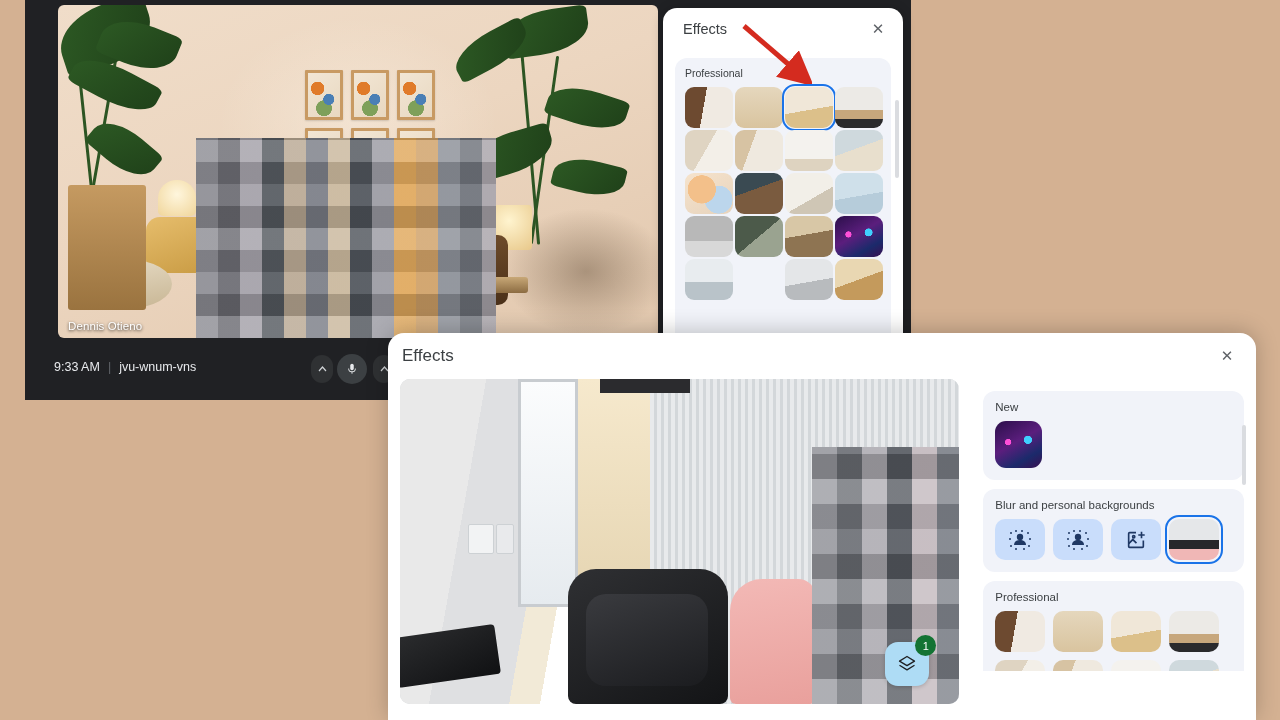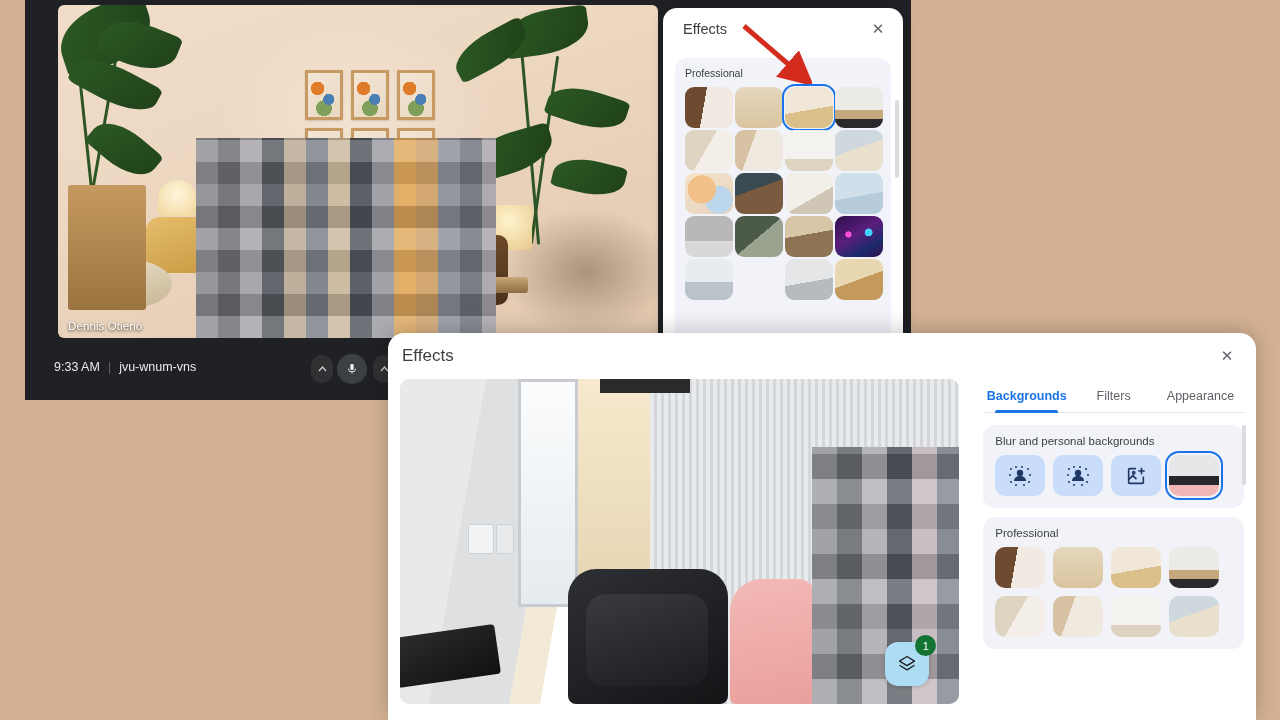--- a/index.html
+++ b/index.html
@@ -366,27 +366,28 @@
       <div id="layers-btn">
         <svg width="20" height="20" viewBox="0 0 24 24" fill="none" stroke="#202124" stroke-width="1.6" stroke-linejoin="round">
           <path d="M12 3 L21 8.5 L12 14 L3 8.5 Z"></path>
           <path d="M3 13.5 L12 19 L21 13.5"></path>
         </svg>
         <span id="layers-badge">1</span>
       </div>
     </div>
 
     <div id="side-panel">
-      <div id="tabs">
-          <div class="tab active">Backgrounds</div>
-          <div class="tab">Filters</div>
-          <div class="tab">Appearance</div>
-        </div>
       <div id="tab-panes">
         <div id="sections-host">
+            <div class="card">
+              <div class="card-label">New</div>
+              <div class="tile-row">
+                <div class="tile-new" style="background: radial-gradient(circle at 28% 45%, rgb(255, 79, 216) 0px, rgb(255, 79, 216) 7%, transparent 8%), radial-gradient(circle at 70% 40%, rgb(63, 208, 255) 0px, rgb(63, 208, 255) 9%, transparent 10%), linear-gradient(150deg, rgb(43, 15, 74), rgb(91, 30, 125) 45%, rgb(27, 42, 107) 75%, rgb(58, 15, 82));"></div>
+              </div>
+            </div>
             <div class="card">
               <div class="card-label">Blur and personal backgrounds</div>
               <div class="tile-row">
                 <div class="tile blurtile">
                   <svg width="24" height="24" viewBox="0 0 24 24">
                     <circle cx="12" cy="9" r="3.2" fill="#1f3864"></circle>
                     <path d="M6 17c0-3.3 2.7-5 6-5s6 1.7 6 5z" fill="#1f3864"></path>
                     <g fill="#1f3864">
                       <circle cx="3" cy="5" r="1"></circle>
                       <circle cx="8" cy="3" r="1"></circle>

